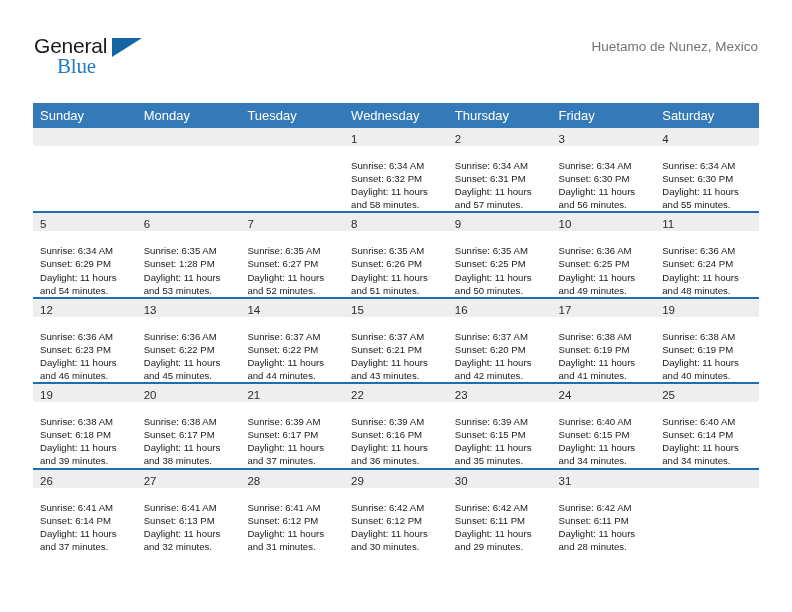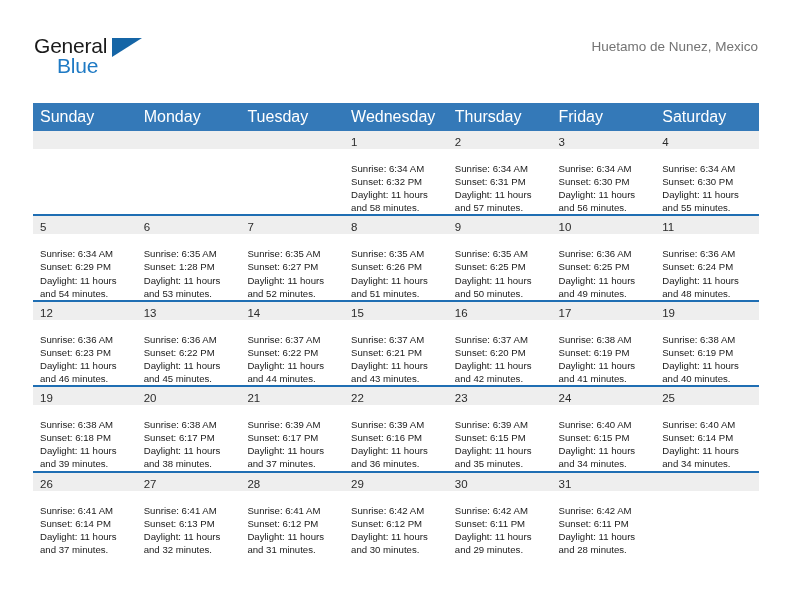--- a/index.html
+++ b/index.html
@@ -46,21 +46,21 @@
     color: #1a1a1a;
     font-family: Liberation Sans, sans-serif;
   }
   .logo-blue {
     position: absolute;
     left: 23px;
     top: 20px;
     font-size: 21px;
     letter-spacing: -0.2px;
     color: #1f7ac4;
-    font-family: Liberation Sans, sans-serif;
+    font-family: Liberation Serif, serif;
     text-align: center;
   }
   .logo-tri {
     position: absolute;
     left: 78px;
     top: 4px;
     width: 0;
     height: 0;
     border-left: 30px solid #1565a6;
     border-bottom: 19px solid transparent;
@@ -91,21 +91,21 @@
     position: absolute;
     left: 33px;
     top: 103px;
     width: 726px;
     border-collapse: collapse;
     table-layout: fixed;
   }
   .cal th {
     background: #3479b8;
     color: #ffffff;
-    font-size: 16px;
+    font-size: 13px;
     font-weight: normal;
     text-align: left;
     padding: 5px 0 5px 7px;
     height: 12px;
     border: none;
   }
   .cal td {
     width: 103.71px;
     height: 76px;
     vertical-align: top;

